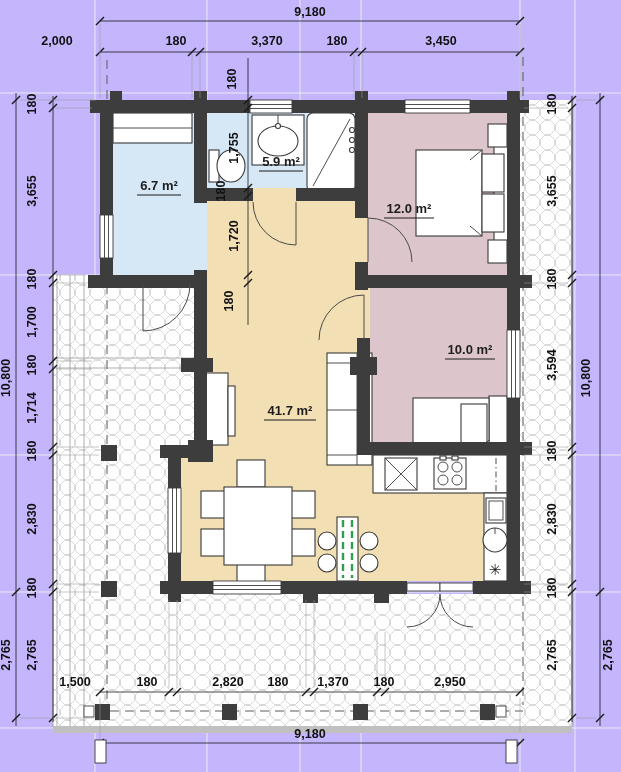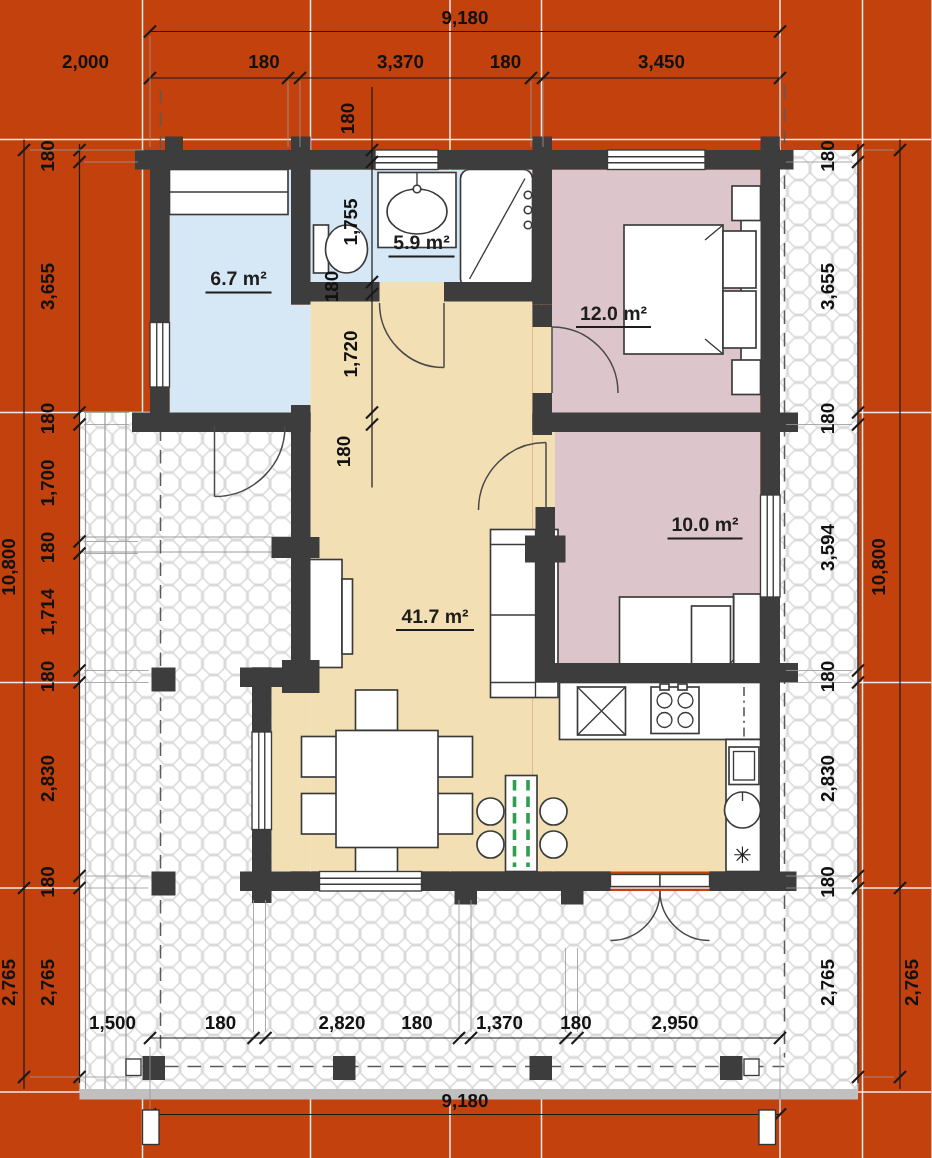--- a/index.html
+++ b/index.html
@@ -1,16 +1,16 @@
 <!DOCTYPE html>
 <html><head>
 <meta charset="utf-8">
 <style>
   html,body{margin:0;padding:0;background:#ffffff;}
-  #stage{position:relative;width:621px;height:772px;background:#c2410c;overflow:hidden;}
+  #stage{position:relative;width:621px;height:772px;background:#c4b5fd;overflow:hidden;}
   svg{display:block;}
   text{font-family:"Liberation Sans","DejaVu Sans",sans-serif;font-weight:bold;fill:#111;}
   .dt{font-size:12.5px;text-anchor:middle;}
   .rl{font-size:13px;text-anchor:middle;fill:#1d1d1d;}
   .wall{fill:#3d3d3d;stroke:none;}
   .furn{fill:#ffffff;stroke:#3a3a3a;stroke-width:1.1;}
   .thin{stroke:#3a3a3a;stroke-width:0.9;fill:none;}
   .arc{stroke:#4a4a4a;stroke-width:1;fill:none;}
   .dim{stroke:#1a1a1a;stroke-width:0.8;fill:none;}
   .tick{stroke:#1a1a1a;stroke-width:1.4;}

